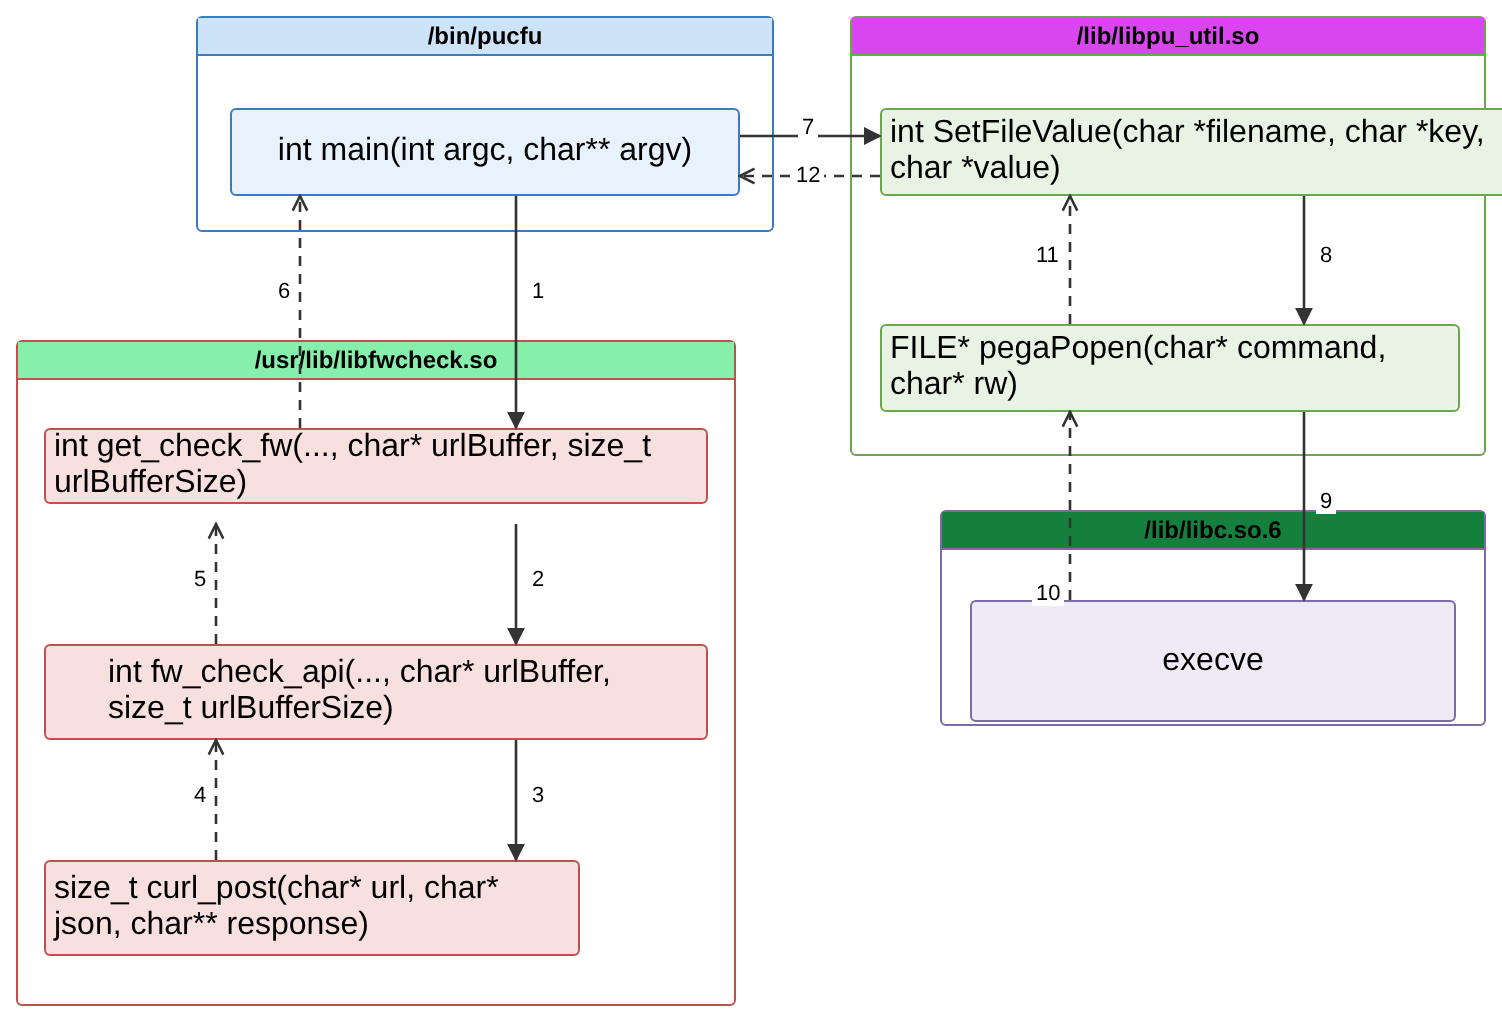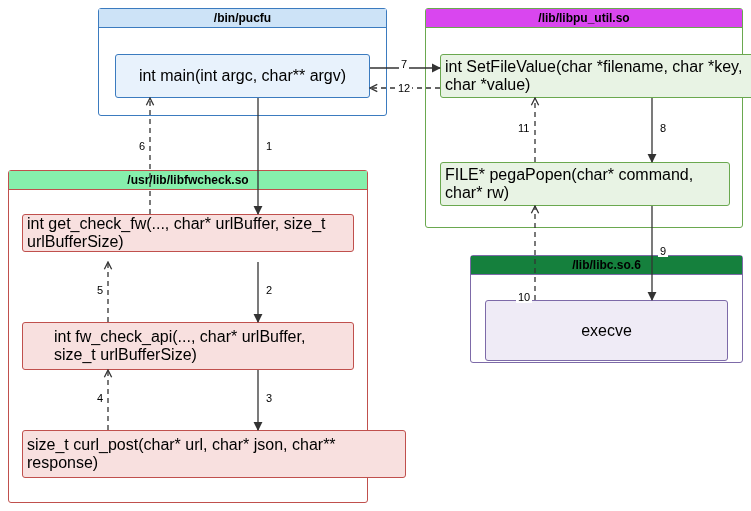--- a/index.html
+++ b/index.html
@@ -79,21 +79,21 @@
 
 <div class="module mod-red" style="left:8px; top:170px; width:360px; height:333px;">
   <div class="module-title">/usr/lib/libfwcheck.so</div>
 </div>
 <div class="node node-red" style="left:22px; top:214px; width:332px; height:38px;">
   <span>int get_check_fw(..., char* urlBuffer, size_t urlBufferSize)</span>
 </div>
 <div class="node node-red" style="left:22px; top:322px; width:332px; height:48px;padding-left:31px;">
   <span>int fw_check_api(..., char* urlBuffer, size_t urlBufferSize)</span>
 </div>
-<div class="node node-red" style="left:22px; top:430px; width:384px; height:48px;">
+<div class="node node-red" style="left:22px; top:430px; width:268px; height:48px;">
   <span>size_t curl_post(char* url, char* json, char** response)</span>
 </div>
 
 <div class="module mod-green" style="left:425px; top:8px; width:318px; height:220px;">
   <div class="module-title">/lib/libpu_util.so</div>
 </div>
 <div class="node node-green" style="left:440px; top:54px; width:330px; height:44px;">
   <span>int SetFileValue(char *filename, char *key, char *value)</span>
 </div>
 <div class="node node-green" style="left:440px; top:162px; width:290px; height:44px;">

